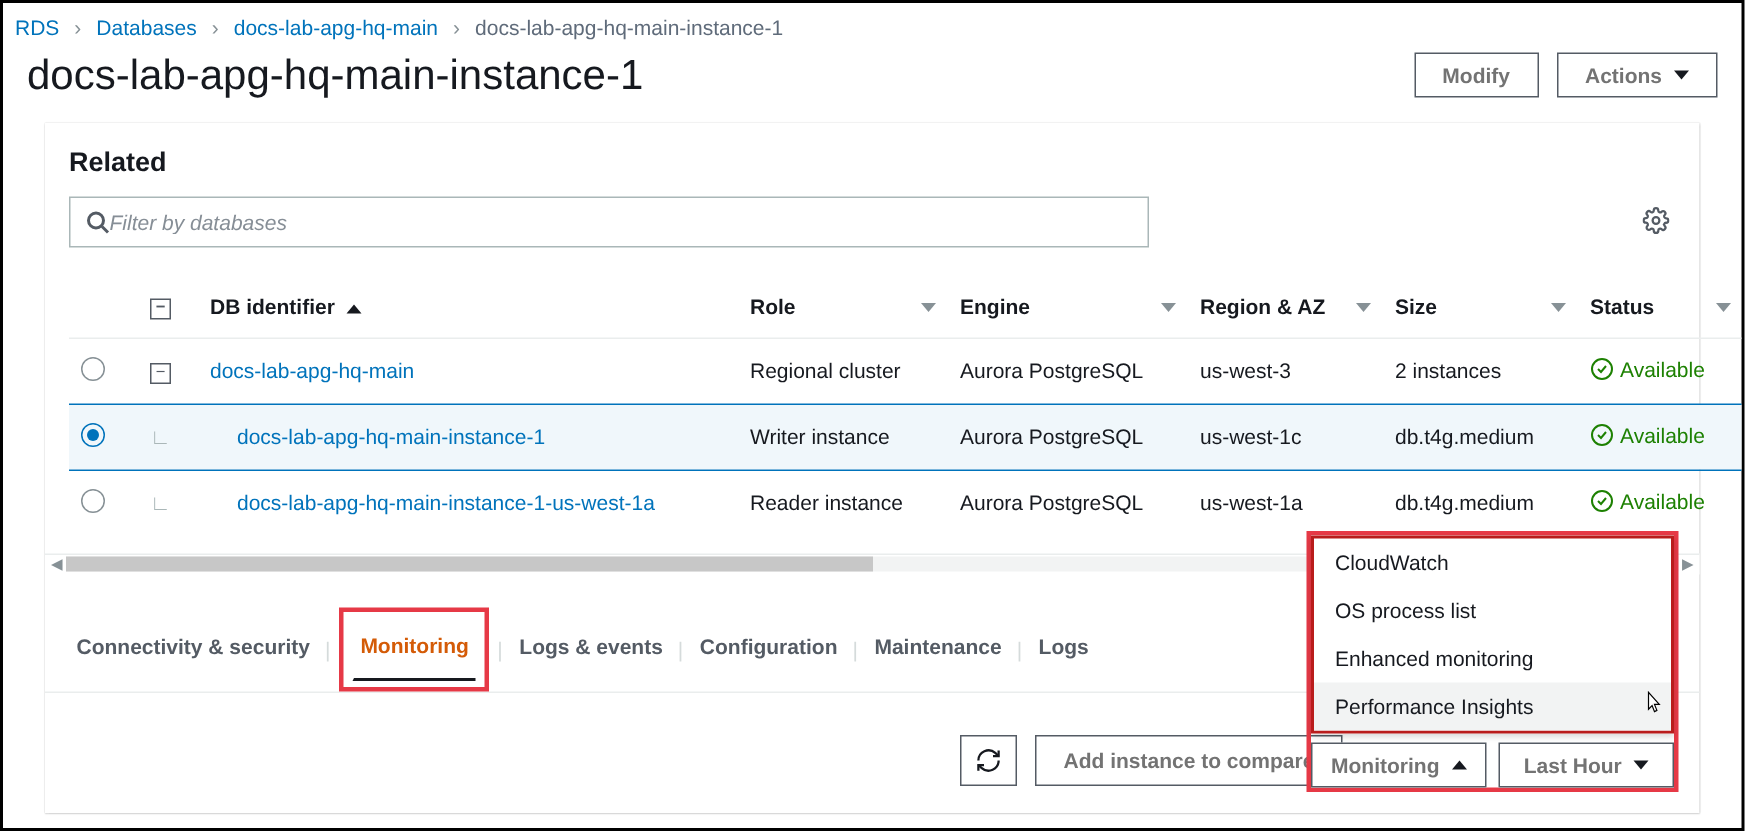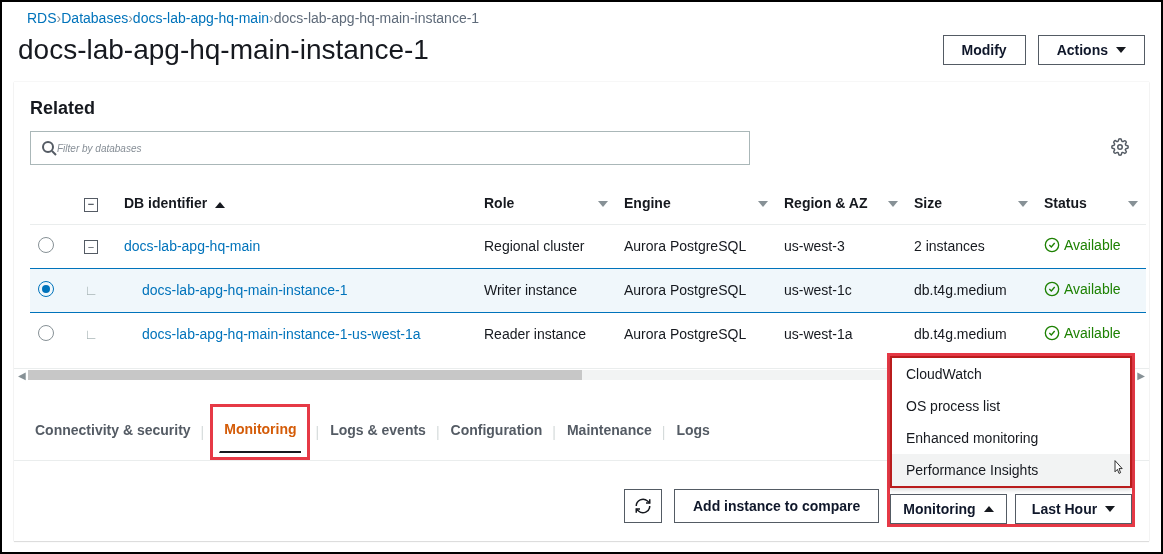--- a/index.html
+++ b/index.html
@@ -12,21 +12,22 @@
     height: 554px;
     overflow: hidden;
     border: 2px solid #000;
   }
   a { text-decoration: none; }
 
   
   .breadcrumb {
     display: flex;
     align-items: center;
-    padding: 8px 25px 4px;
+    gap: 10px;
+    padding: 8px 8px 4px;
     font-size: 14px;
     color: #5f6b7a;
   }
   .breadcrumb .link { color: #0073bb; }
   .breadcrumb .chev { color: #879196; }
 
   
   .page-header {
     display: flex;
     align-items: center;
@@ -34,51 +35,51 @@
     padding: 4px 16px 16px;
   }
   .page-title { font-size: 28px; font-weight: 400; color: #16191f; }
   .hdr-actions { display: flex; gap: 12px; }
   .btn {
     border: 1px solid #545b64;
     background: #fff;
     padding: 6px 18px;
     font-size: 14px;
     font-weight: 700;
-    color: #0f172a;
+    color: #737373;
     cursor: pointer;
     display: inline-flex;
     align-items: center;
     gap: 8px;
   }
   .btn .caret-down {
     width: 0; height: 0;
     border-left: 5px solid transparent;
     border-right: 5px solid transparent;
     border-top: 6px solid #16191f;
   }
 
   
   .panel {
-    margin: 0 12px;
+    margin: 0 28px;
     background: #fff;
     box-shadow: 0 1px 1px rgba(0,0,0,.1), 0 0 1px rgba(0,0,0,.2);
     position: relative;
   }
   .panel-inner { padding: 16px 16px 12px; }
   .related-hdr { font-size: 18px; font-weight: 700; margin-bottom: 12px; }
   .filter-row { display: flex; align-items: center; justify-content: space-between; gap: 10px; }
   .search {
     display: flex; align-items: center;
     border: 1px solid #aab7b8;
     width: 720px; height: 34px;
     padding: 0 10px;
   }
   .search input {
-    flex: 1; border: none; outline: none; font-size: 10px;
+    flex: 1; border: none; outline: none; font-size: 14px;
     background: transparent;
     font-style: italic;
   }
   .search input::placeholder { color: #868e96; font-style: italic; }
   .gear { color: #545b64; cursor: pointer; margin-right: 4px; }
 
   
   table.db {
     width: 100%;
     border-collapse: collapse;

